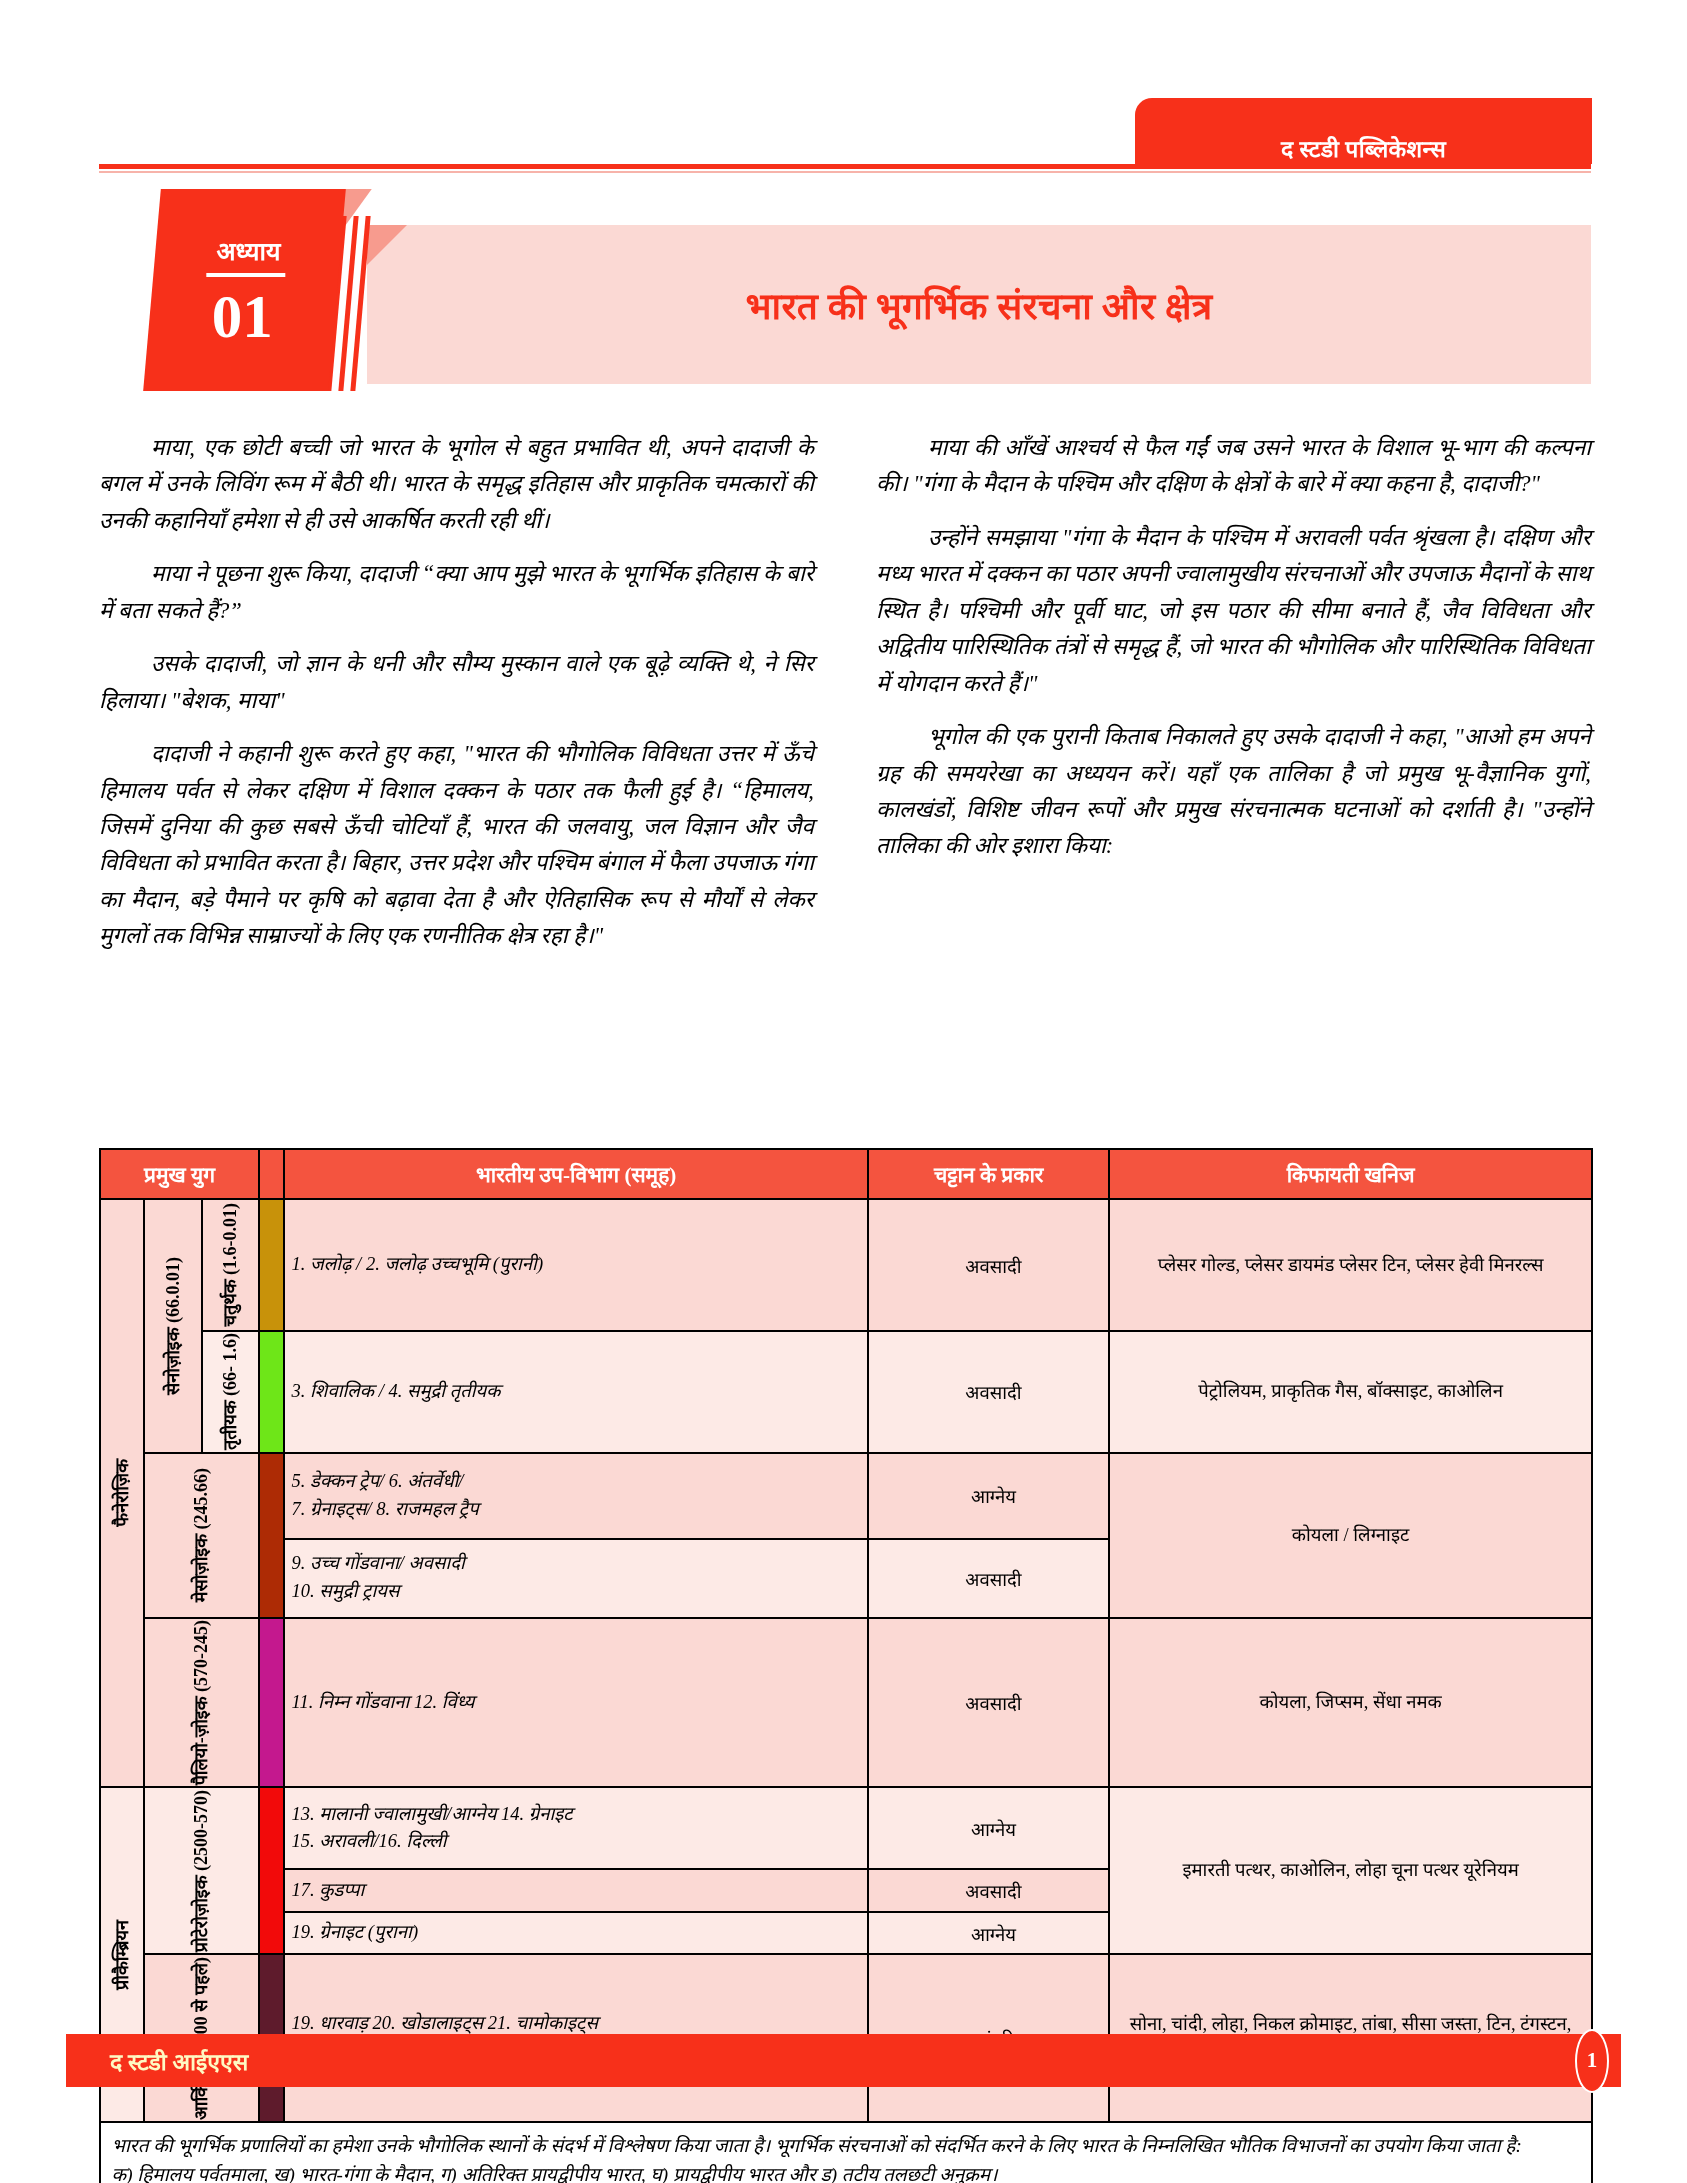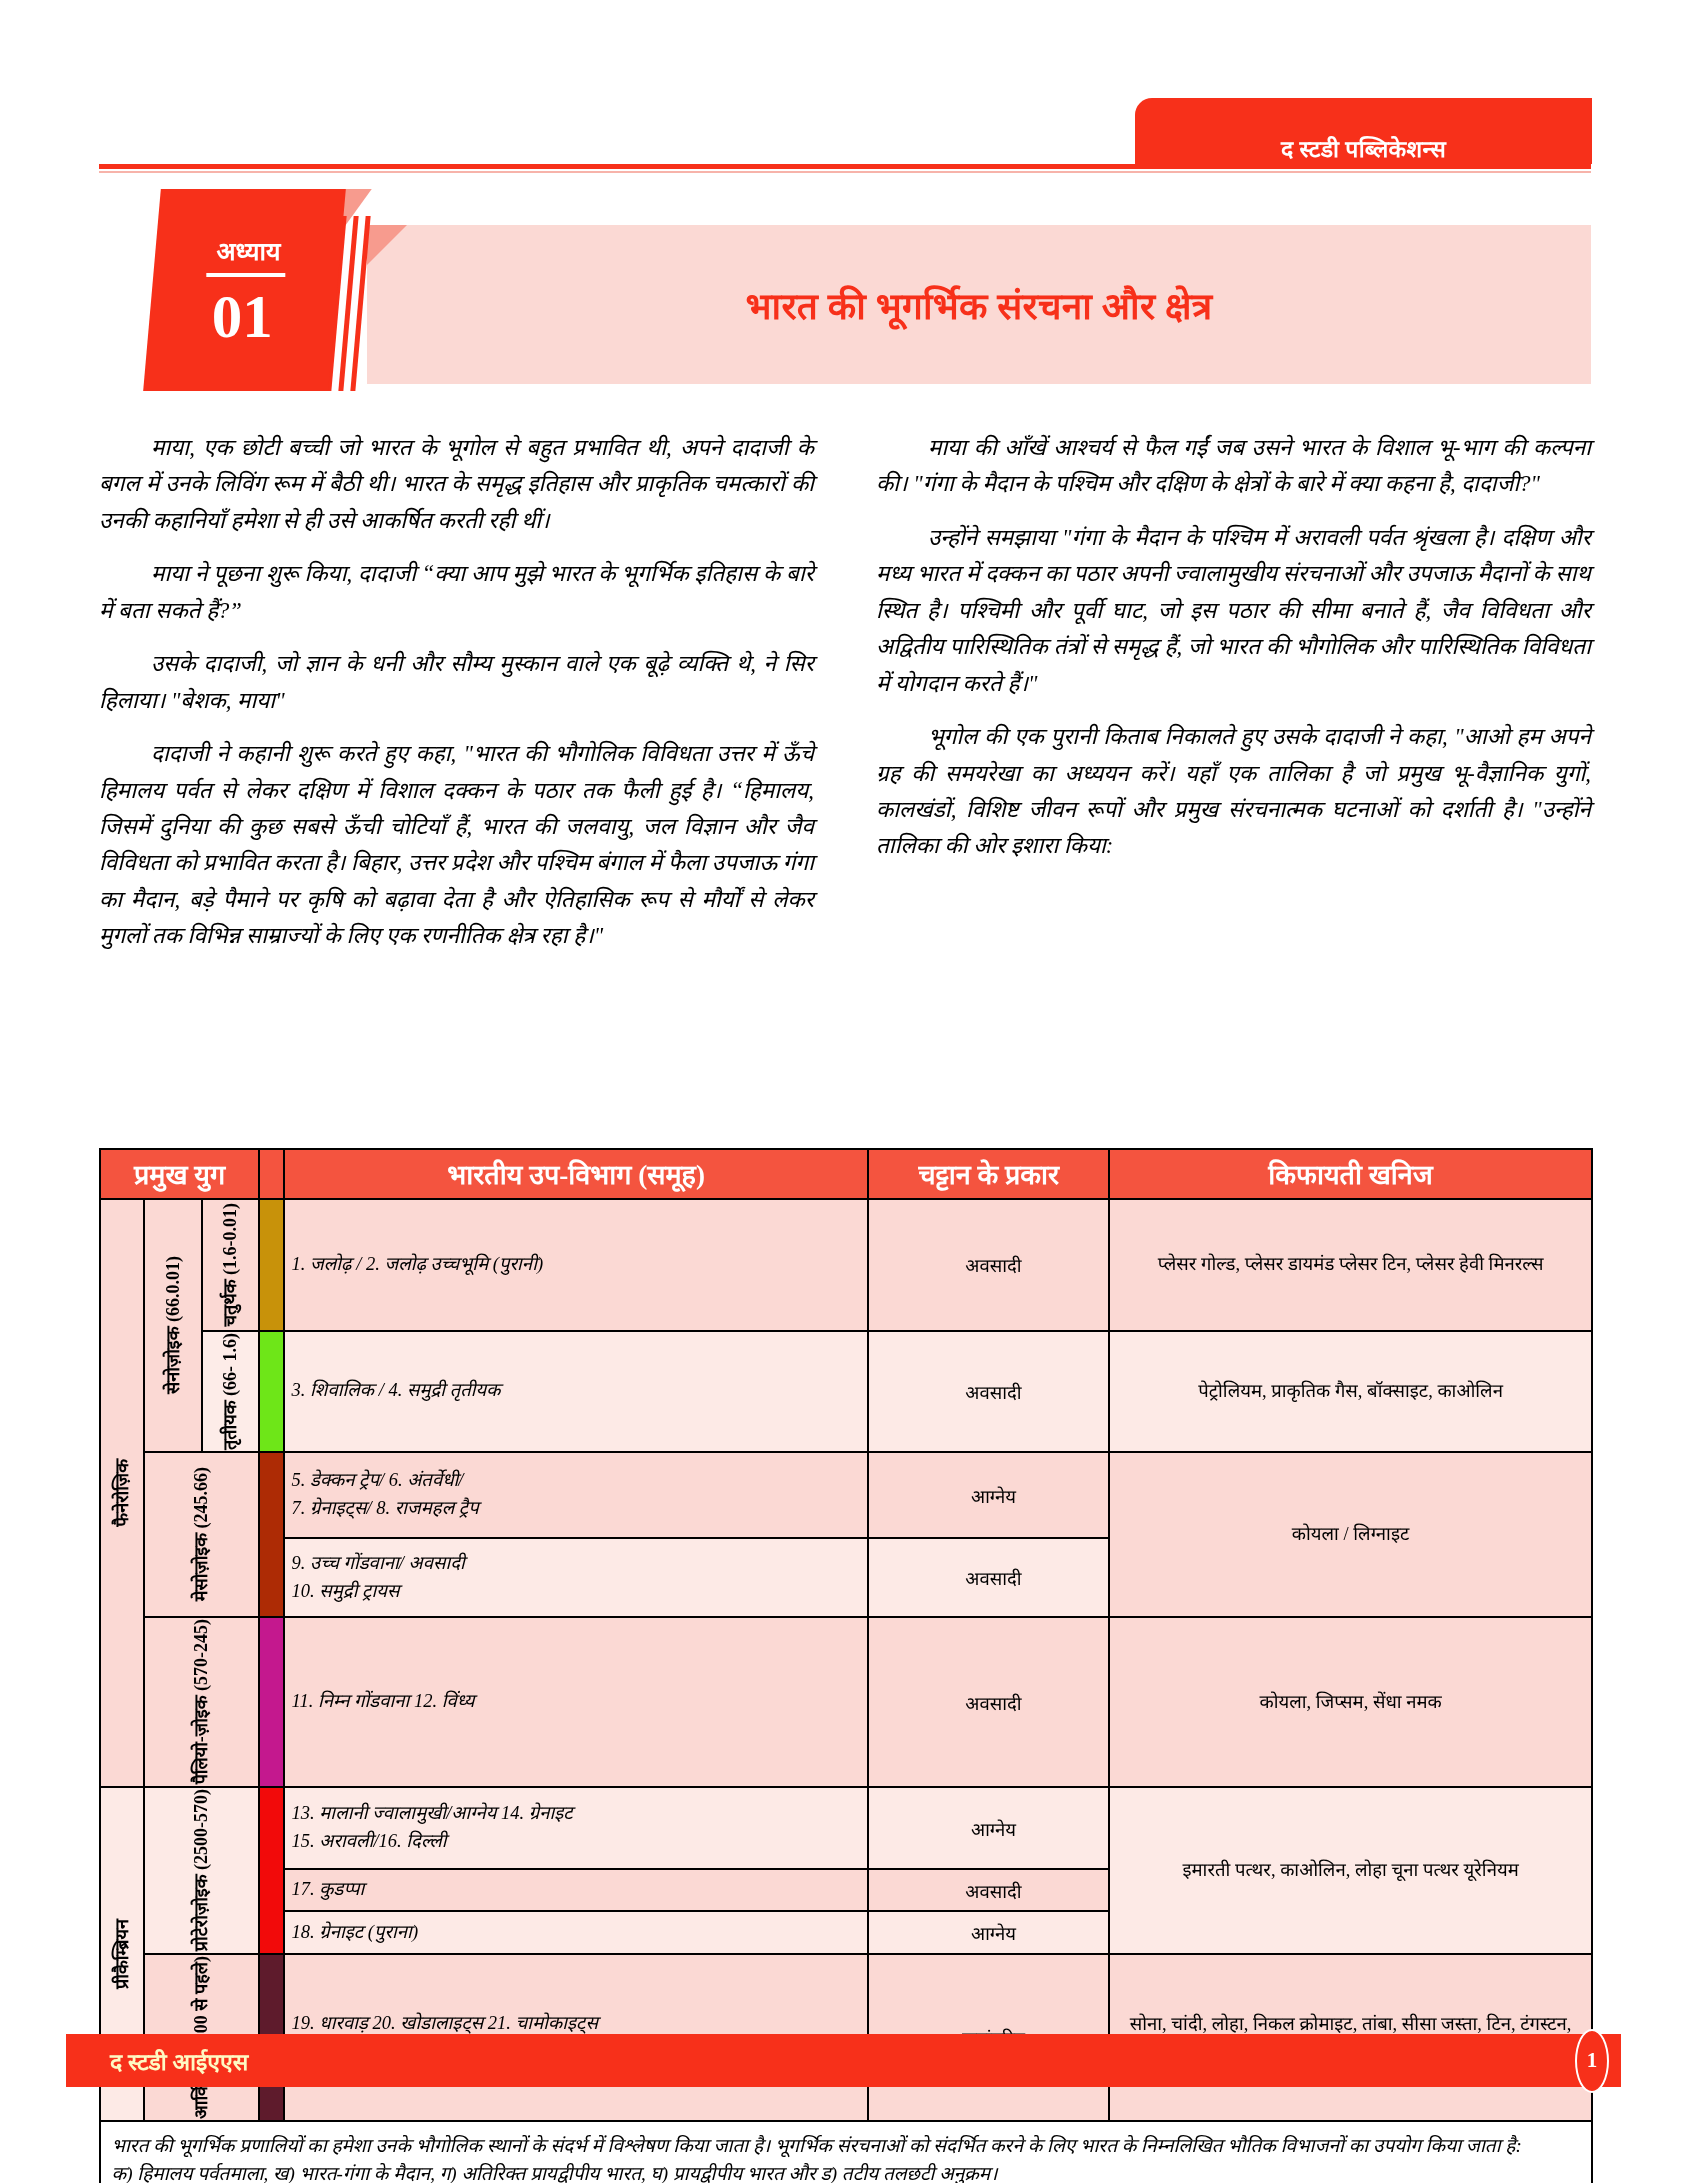--- a/index.html
+++ b/index.html
@@ -95,21 +95,21 @@
   .geo-table td, .geo-table th {
     border:2px solid #000;
     padding:4px 6.6px;
     font-size:18.5px;
     color:#000;
     vertical-align:middle;
     font-family:"Liberation Serif", serif;
   }
   .geo-table thead th {
     background:#f4543f; color:#ffffff; font-weight:bold;
-    font-size:27px; text-align:center; height:42px; padding:5.3px;
+    font-size:21px; text-align:center; height:50px; padding:5.3px;
   }
   .rot {
     writing-mode: vertical-rl;
     transform: rotate(180deg);
     white-space: nowrap;
     text-align:center;
     font-weight:bold;
     font-size:18px;
     line-height:1.25;
   }
@@ -291,21 +291,21 @@
       <td class="rock rock2">आग्नेय</td>
       <td class="min min2" rowspan="3">इमारती पत्थर, काओलिन, लोहा चूना पत्थर यूरेनियम</td>
     </tr>
 
     <tr>
       <td class="sub" style="height:37px">17. कुडप्पा</td>
       <td class="rock">अवसादी</td>
     </tr>
 
     <tr>
-      <td class="sub sub2" style="height:37px">18. ग्रेनाइट (पुराना)</td>
+      <td class="sub sub2" style="height:37px">19. ग्रेनाइट (पुराना)</td>
       <td class="rock rock2">आग्नेय</td>
     </tr>
 
     <tr>
       <td class="era" colspan="2">
         <div class="rot-wrap">
             <span class="rot">आर्कियन (2500 से पहले)</span>
           </div>
       </td>
       <td class="swatch" style="background:#5e1b2c"></td>

